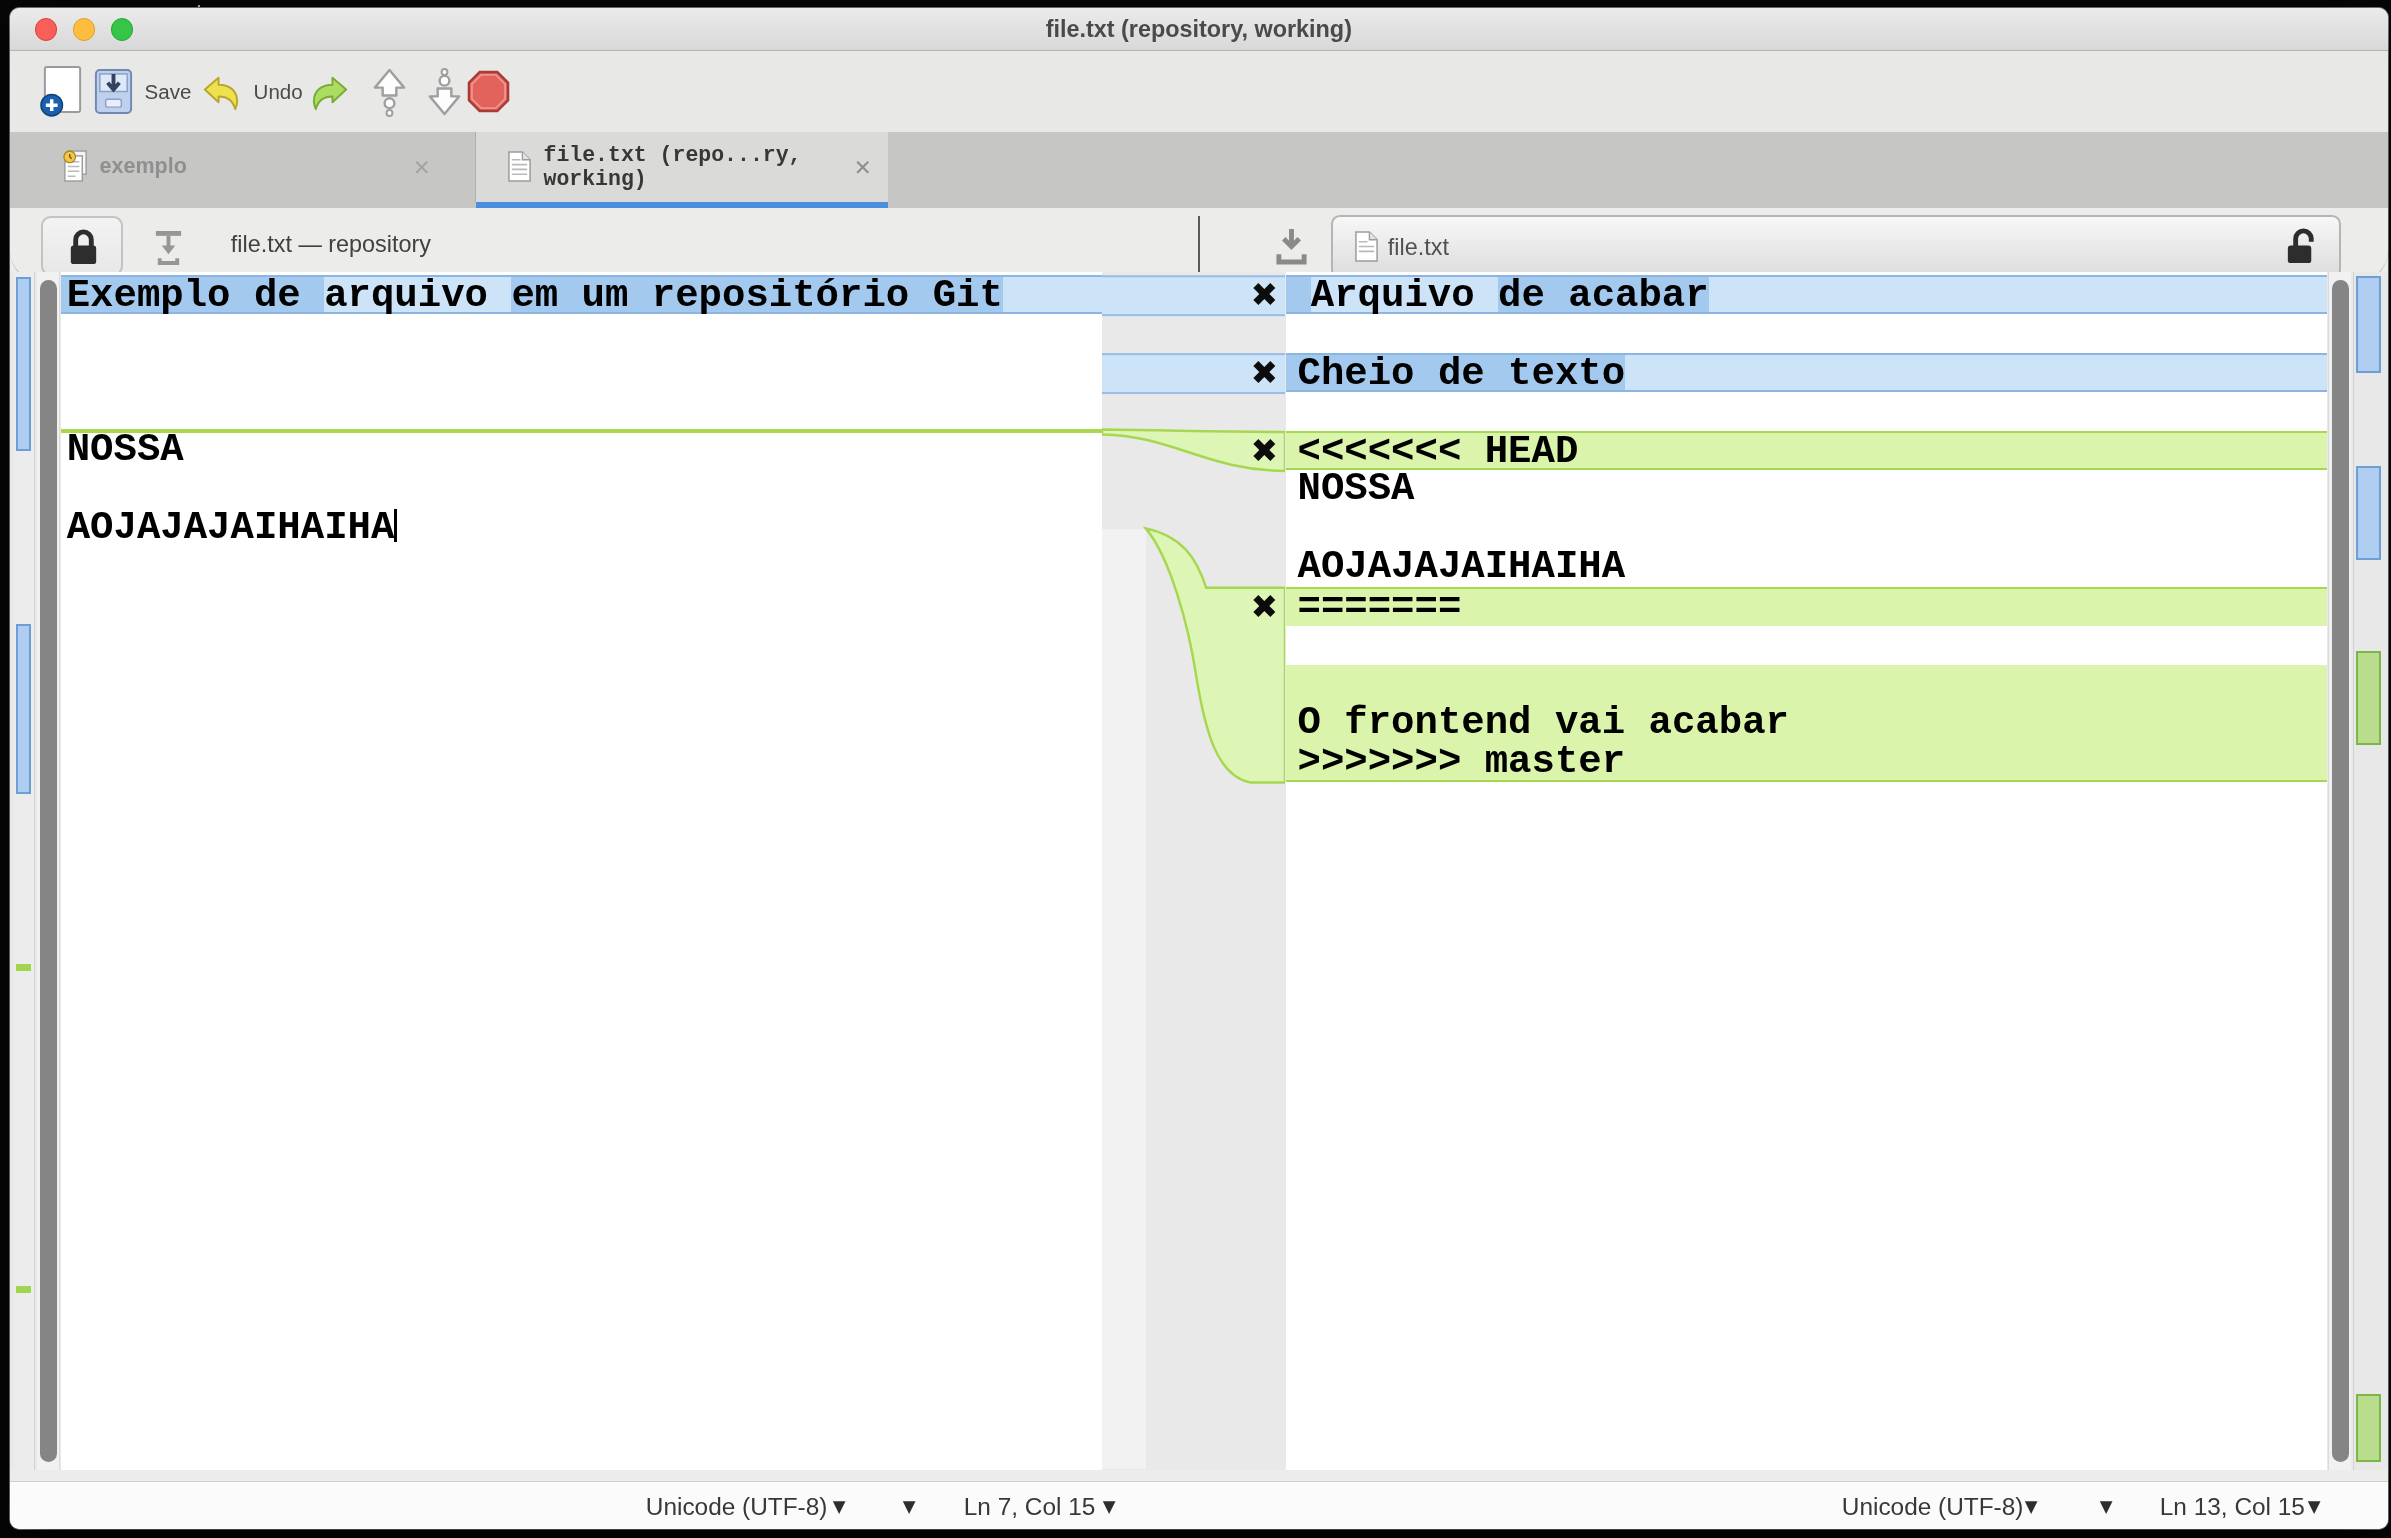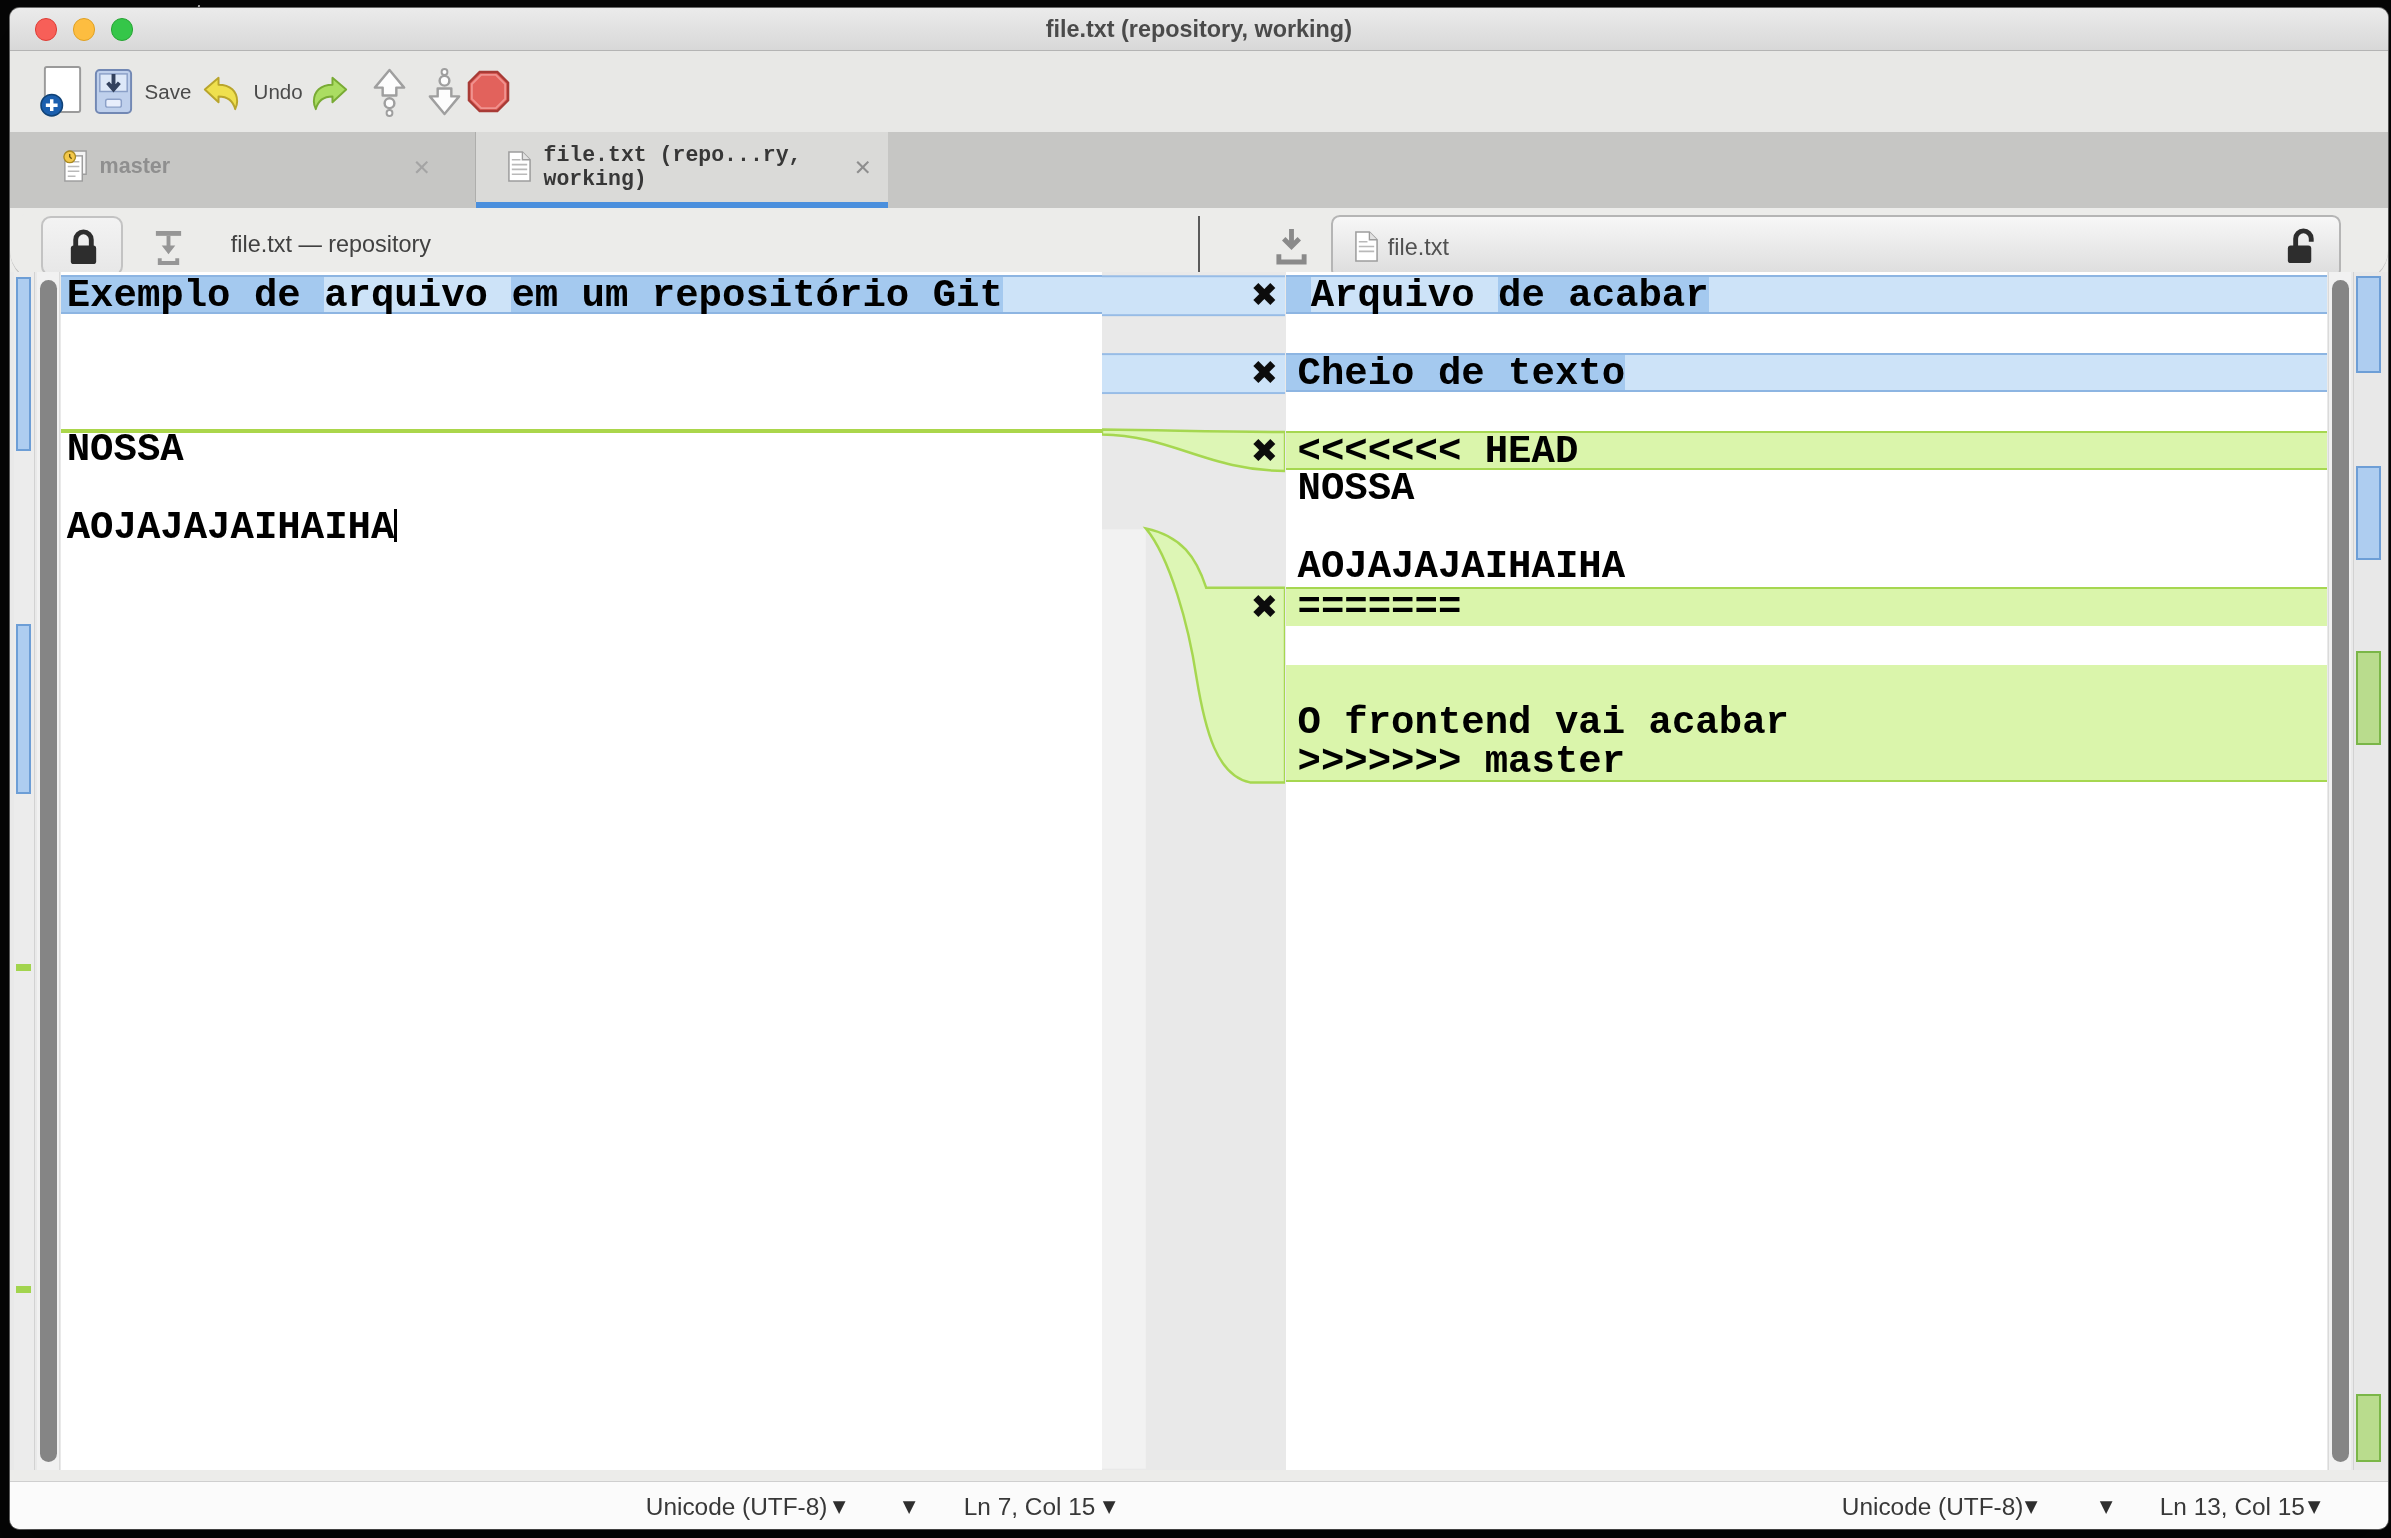--- a/index.html
+++ b/index.html
@@ -183,21 +183,21 @@
       <div class="tab tab1">
         <span style="margin-left:51px">
             <svg width="29" height="35" viewBox="0 0 30 36">
           <rect x="8" y="2" width="18" height="24" fill="#f4f4f4" stroke="#9d9d9d" stroke-width="1.5"></rect>
           <rect x="4" y="7" width="18" height="26" fill="#fff" stroke="#9d9d9d" stroke-width="1.5"></rect>
           <path d="M7 13h12M7 18h12M7 23h12M7 28h8" stroke="#b9b9b9" stroke-width="1.6"></path>
           <circle cx="9" cy="8" r="6" fill="#f3c84a" stroke="#a98a23" stroke-width="1.4"></circle>
           <path d="M9 5 v3 l2 2" stroke="#6b5510" stroke-width="1.4" fill="none"></path>
         </svg>
           </span>
-        <span class="tab-label" style="margin-left:9.8px">master</span>
+        <span class="tab-label" style="margin-left:9.8px">exemplo</span>
         <span class="tab-close" style="left:403px">✕</span>
       </div>
       <div class="tab tab2">
         <span style="margin-left:31px">
             <svg width="25" height="33" viewBox="0 0 26 34">
           <path d="M2 2 h14 l8 8 v22 h-22 Z" fill="#fff" stroke="#9d9d9d" stroke-width="1.6"></path>
           <path d="M16 2 v8 h8" fill="#e3e3e3" stroke="#9d9d9d" stroke-width="1.4"></path>
           <path d="M5 10h9M5 15h16M5 20h16M5 25h16" stroke="#b9b9b9" stroke-width="1.7"></path>
         </svg>
           </span>

